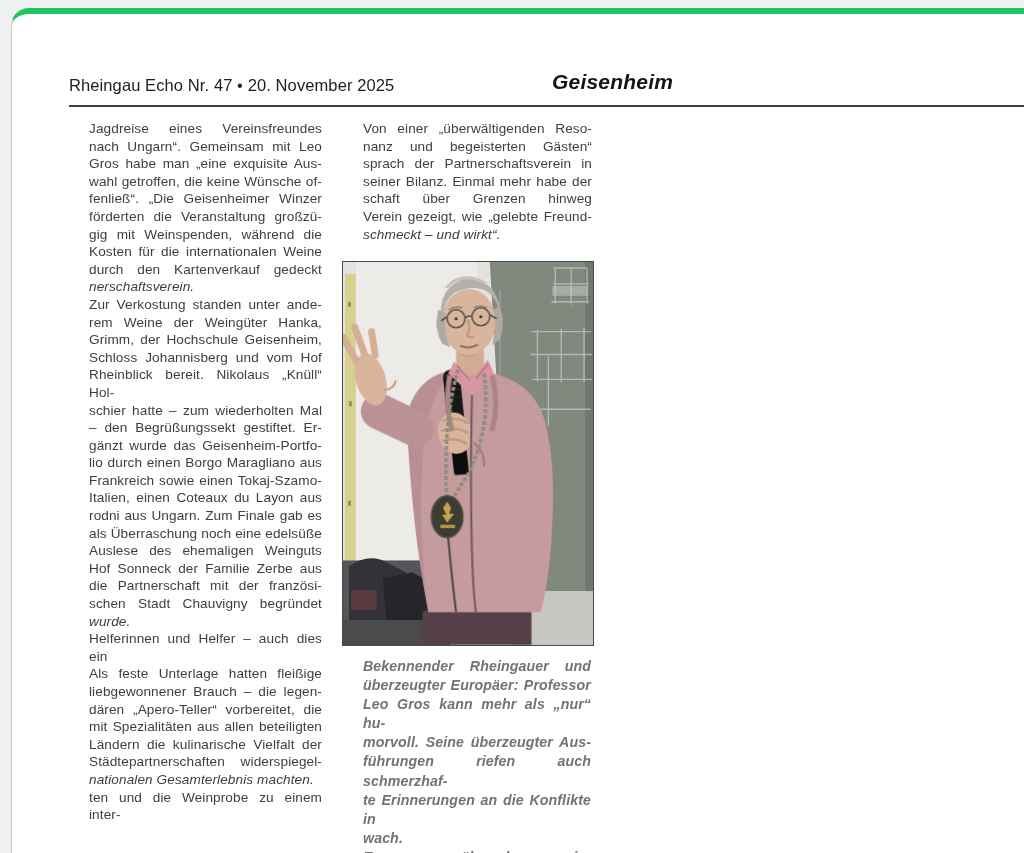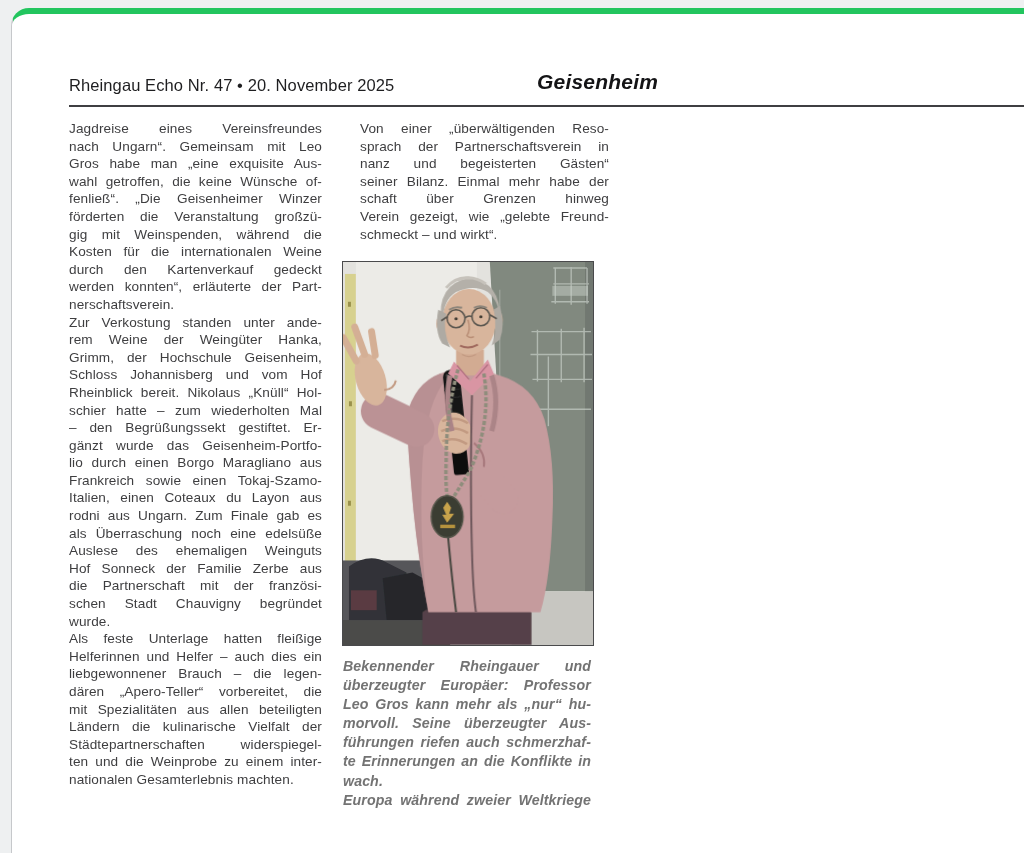--- a/index.html
+++ b/index.html
@@ -13,37 +13,37 @@
     position:absolute;left:11px;top:8px;width:1013px;height:845px;
     background:var(--paper,#ffffff);
     border-top-left-radius:18px;
     border-top:6px solid #22c55e;border-left:1px solid #c6c8cb;
   }
   .issue-line{
     position:absolute;left:57px;top:62px;
     font-size:16.5px;color:#1e1e20;letter-spacing:0.1px;white-space:nowrap;
   }
   .section-title{
-    position:absolute;left:525px;top:56px;
+    position:absolute;left:540px;top:56px;
     font-size:21px;font-weight:bold;font-style:italic;color:#141416;
     letter-spacing:0.2px;white-space:nowrap;
   }
   .header-rule{
     position:absolute;left:57px;top:91px;width:967px;height:2px;
     background:var(--rule,#3f3f42);
   }
   .col{
     position:absolute;top:106px;
     font-size:13.6px;line-height:17.6px;color:var(--text,#3e3e40);
     letter-spacing:0.1px;
   }
   .col-left{left:57px;width:253px;}
-  .col-right{left:348px;width:249px;}
-  .jline{text-align:justify;text-align-last:justify;white-space:normal;}
-  .jline.pend{text-align-last:left;}
+  .col-right{left:331px;width:249px;}
+  .jline{text-align:justify;text-align-last:justify;white-space:normal;margin-left:20px;}
+  .jline.pend{text-align-last:left;font-style:italic;}
   .photo-frame{
     position:absolute;left:330px;top:247px;width:252px;height:385px;
     border:1.5px solid #4a4a4c;box-sizing:border-box;background:#e7e6e2;
   }
   .photo-frame svg{display:block;width:100%;height:100%;}
   .caption{
     position:absolute;left:331px;top:643px;width:248px;
     font-size:14.2px;line-height:19.1px;font-weight:bold;font-style:italic;
     color:#737373;letter-spacing:0.1px;
   }
@@ -62,21 +62,20 @@
         <div class="para">
           <div class="jline">Jagdreise eines Vereinsfreundes</div>
           <div class="jline">nach Ungarn“. Gemeinsam mit Leo</div>
           <div class="jline">Gros habe man „eine exquisite Aus-</div>
           <div class="jline">wahl getroffen, die keine Wünsche of-</div>
           <div class="jline">fenließ“. „Die Geisenheimer Winzer</div>
           <div class="jline">förderten die Veranstaltung großzü-</div>
           <div class="jline">gig mit Weinspenden, während die</div>
           <div class="jline">Kosten für die internationalen Weine</div>
           <div class="jline">durch den Kartenverkauf gedeckt</div>
-          <div class="jline">werden konnten“, erläuterte der Part-</div>
           <div class="jline pend">nerschaftsverein.</div>
         </div>
         <div class="para">
           <div class="jline">Zur Verkostung standen unter ande-</div>
           <div class="jline">rem Weine der Weingüter Hanka,</div>
           <div class="jline">Grimm, der Hochschule Geisenheim,</div>
           <div class="jline">Schloss Johannisberg und vom Hof</div>
           <div class="jline">Rheinblick bereit. Nikolaus „Knüll“ Hol-</div>
           <div class="jline">schier hatte – zum wiederholten Mal</div>
           <div class="jline">– den Begrüßungssekt gestiftet. Er-</div>
@@ -86,36 +85,36 @@
           <div class="jline">Italien, einen Coteaux du Layon aus</div>
           <div class="jline">rodni aus Ungarn. Zum Finale gab es</div>
           <div class="jline">als Überraschung noch eine edelsüße</div>
           <div class="jline">Auslese des ehemaligen Weinguts</div>
           <div class="jline">Hof Sonneck der Familie Zerbe aus</div>
           <div class="jline">die Partnerschaft mit der französi-</div>
           <div class="jline">schen Stadt Chauvigny begründet</div>
           <div class="jline pend">wurde.</div>
         </div>
         <div class="para">
+          <div class="jline">Helferinnen und Helfer – auch dies ein</div>
           <div class="jline">Als feste Unterlage hatten fleißige</div>
-          <div class="jline">Helferinnen und Helfer – auch dies ein</div>
           <div class="jline">liebgewonnener Brauch – die legen-</div>
           <div class="jline">dären „Apero-Teller“ vorbereitet, die</div>
           <div class="jline">mit Spezialitäten aus allen beteiligten</div>
           <div class="jline">Ländern die kulinarische Vielfalt der</div>
           <div class="jline">Städtepartnerschaften widerspiegel-</div>
+          <div class="jline pend">nationalen Gesamterlebnis machten.</div>
           <div class="jline">ten und die Weinprobe zu einem inter-</div>
-          <div class="jline pend">nationalen Gesamterlebnis machten.</div>
         </div>
       </div>
     <div class="col col-right">
         <div class="para">
           <div class="jline">Von einer „überwältigenden Reso-</div>
+          <div class="jline">nanz und begeisterten Gästen“</div>
           <div class="jline">sprach der Partnerschaftsverein in</div>
-          <div class="jline">nanz und begeisterten Gästen“</div>
           <div class="jline">seiner Bilanz. Einmal mehr habe der</div>
           <div class="jline">schaft über Grenzen hinweg</div>
           <div class="jline">Verein gezeigt, wie „gelebte Freund-</div>
           <div class="jline pend">schmeckt – und wirkt“.</div>
         </div>
       </div>
 
     <div class="photo-frame">
       <svg viewBox="0 0 252 385" preserveAspectRatio="none">
         <defs>

